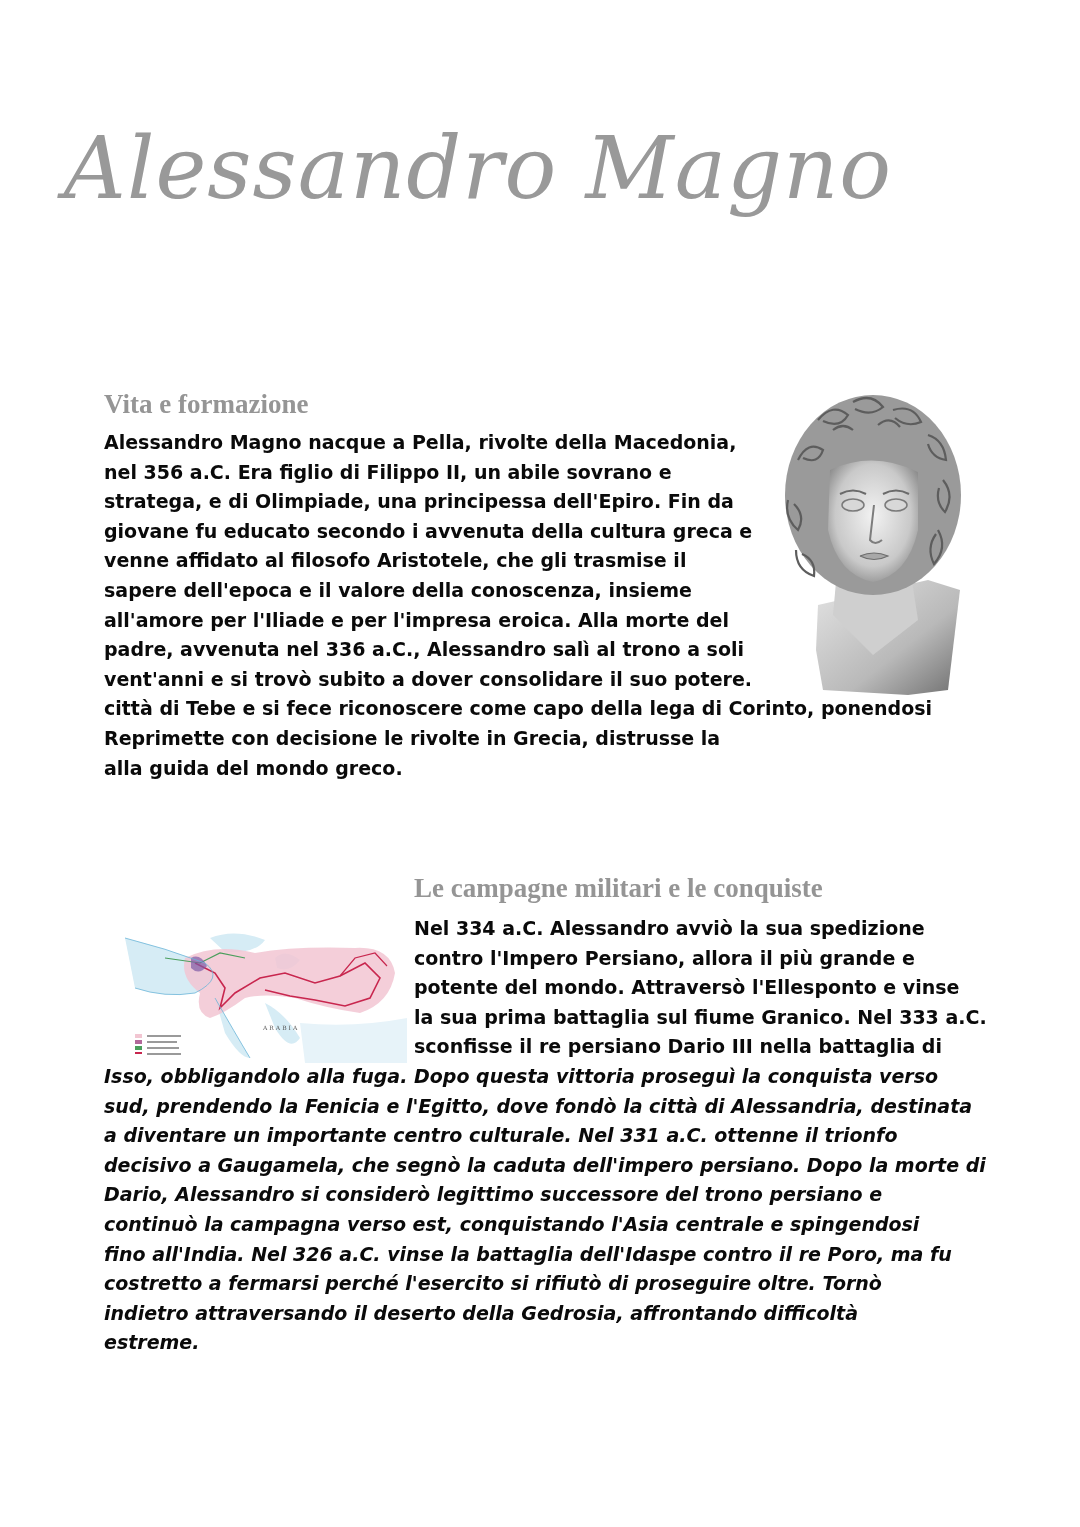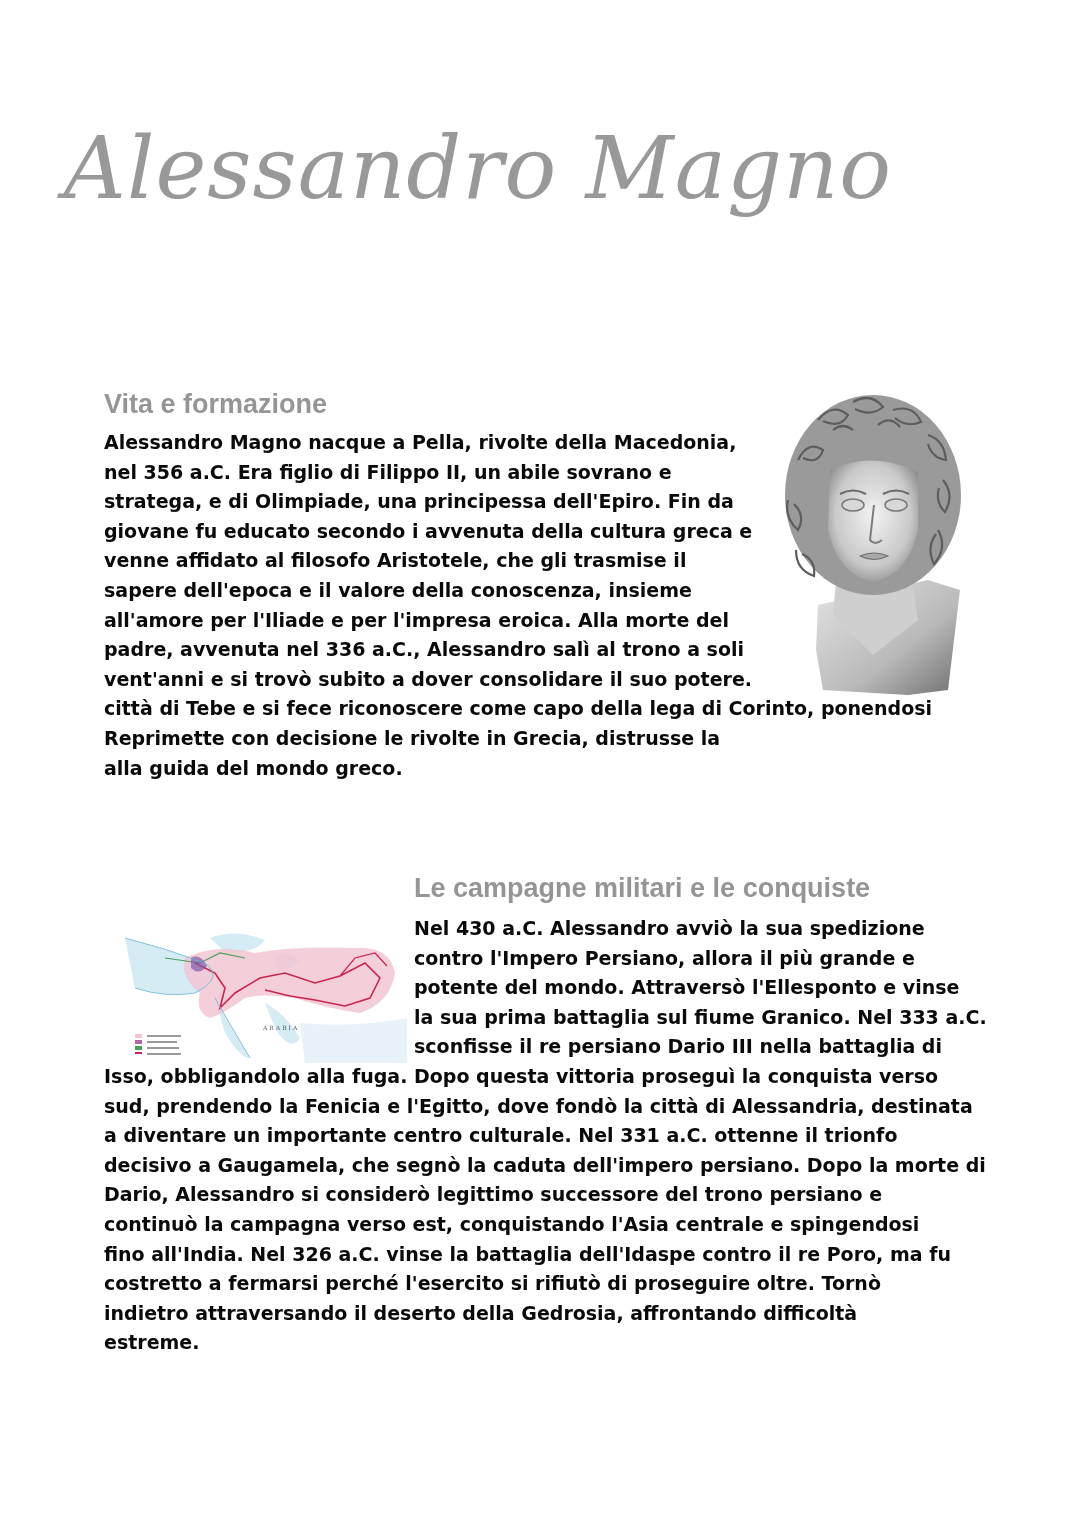--- a/index.html
+++ b/index.html
@@ -8,21 +8,21 @@
     .title {
       position: absolute; left: 0; width: 956px; top: 118px;
       text-align: center;
       font-family: "DejaVu Serif", serif;
       font-style: italic;
       font-size: 86px; line-height: 100px;
       color: #999999; letter-spacing: 1px;
     }
     .section-heading {
       position: absolute;
-      font-family: Liberation Sans, sans-serif;
+      font-family: Liberation Serif, serif;
       font-weight: bold;
       font-size: 27px; line-height: 32px;
       color: #959595;
     }
     .body-text {
       position: absolute;
       font-family: "DejaVu Sans", sans-serif;
       font-weight: bold;
       font-size: 19px; line-height: 29.6px;
       color: #0a0a0a;
@@ -132,28 +132,28 @@
     <rect x="10" y="134" width="7" height="2" fill="#c8264e"></rect>
     <g fill="#9a9a9a">
       <rect x="22" y="117" width="34" height="2"></rect>
       <rect x="22" y="123" width="30" height="2"></rect>
       <rect x="22" y="129" width="32" height="2"></rect>
       <rect x="22" y="135" width="34" height="2"></rect>
     </g>
   </svg>
 
   <div class="body-text" style="left:414px; top:914px;">
-    <span class="line">Nel 430 a.C. Alessandro avviò la sua spedizione</span>
+    <span class="line">Nel 334 a.C. Alessandro avviò la sua spedizione</span>
     <span class="line">contro l'Impero Persiano, allora il più grande e</span>
     <span class="line">potente del mondo. Attraversò l'Ellesponto e vinse</span>
     <span class="line">la sua prima battaglia sul fiume Granico. Nel 333 a.C.</span>
     <span class="line">sconfisse il re persiano Dario III nella battaglia di</span>
   </div>
 
-  <div class="body-text" style="left:104px; top:1062px;">
+  <div class="body-text" style="left:104px; top:1062px;font-style:italic;">
     <span class="line">Isso, obbligandolo alla fuga. Dopo questa vittoria proseguì la conquista verso</span>
     <span class="line">sud, prendendo la Fenicia e l'Egitto, dove fondò la città di Alessandria, destinata</span>
     <span class="line">a diventare un importante centro culturale. Nel 331 a.C. ottenne il trionfo</span>
     <span class="line">decisivo a Gaugamela, che segnò la caduta dell'impero persiano. Dopo la morte di</span>
     <span class="line">Dario, Alessandro si considerò legittimo successore del trono persiano e</span>
     <span class="line">continuò la campagna verso est, conquistando l'Asia centrale e spingendosi</span>
     <span class="line">fino all'India. Nel 326 a.C. vinse la battaglia dell'Idaspe contro il re Poro, ma fu</span>
     <span class="line">costretto a fermarsi perché l'esercito si rifiutò di proseguire oltre. Tornò</span>
     <span class="line">indietro attraversando il deserto della Gedrosia, affrontando difficoltà</span>
     <span class="line">estreme.</span>

